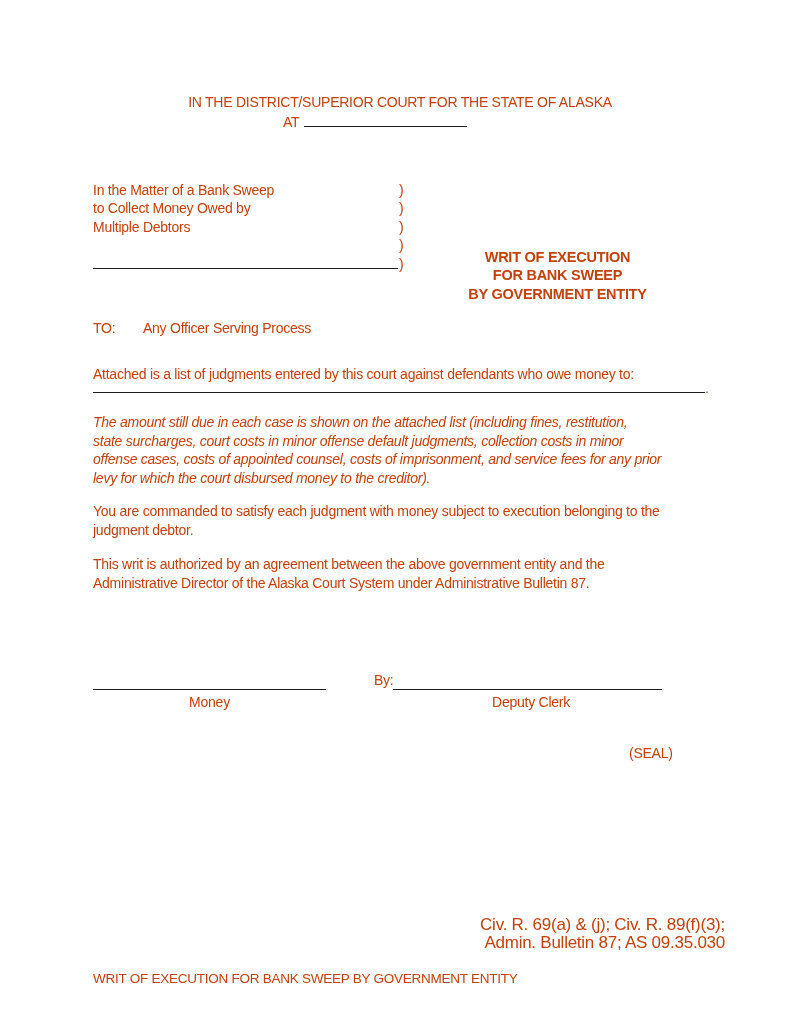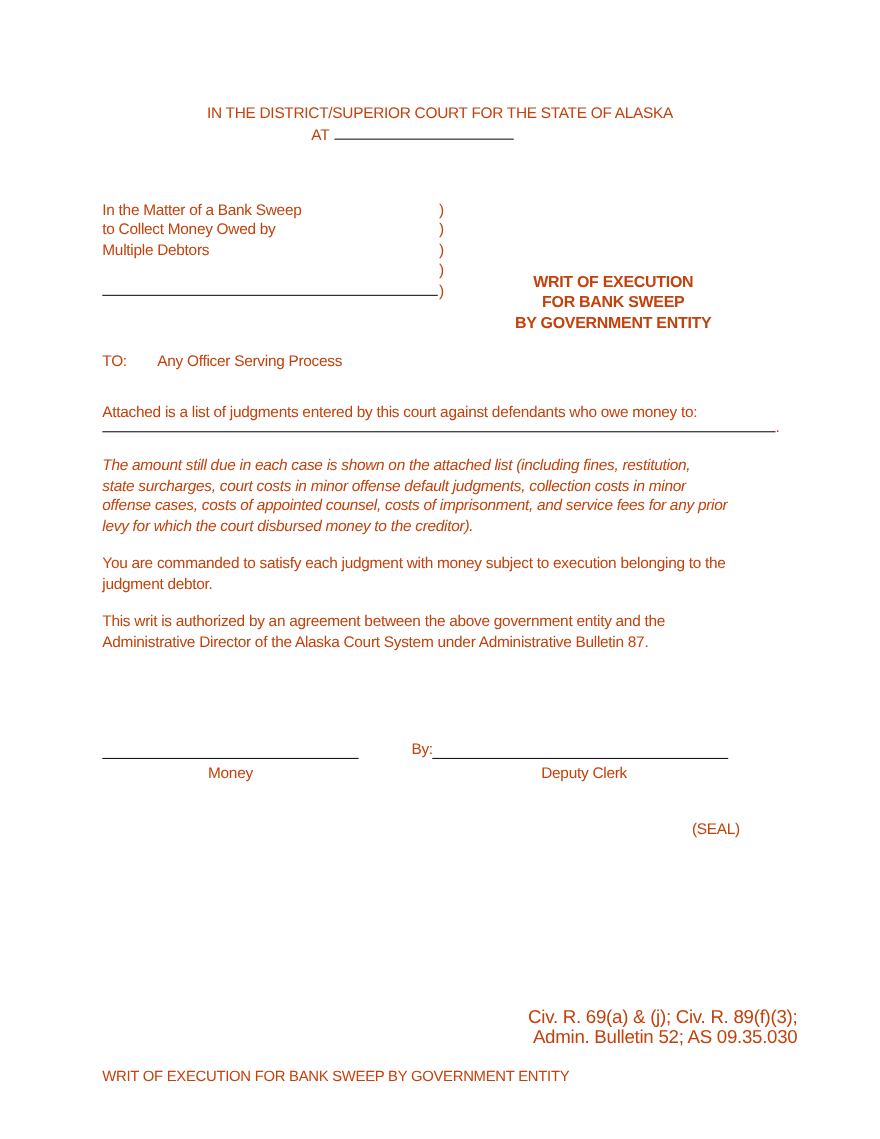--- a/index.html
+++ b/index.html
@@ -138,16 +138,16 @@
   </div>
 
   <div class="seal">(SEAL)</div>
 
   <div class="footer-left">
     <div>WRIT OF EXECUTION FOR BANK SWEEP BY GOVERNMENT ENTITY</div>
   </div>
 
   <div class="footer-right">
     <div>Civ. R. 69(a) &amp; (j); Civ. R. 89(f)(3);</div>
-    <div>Admin. Bulletin 52; AS 09.35.030</div>
+    <div>Admin. Bulletin 87; AS 09.35.030</div>
   </div>
 
 </div>
 
 </body></html>

